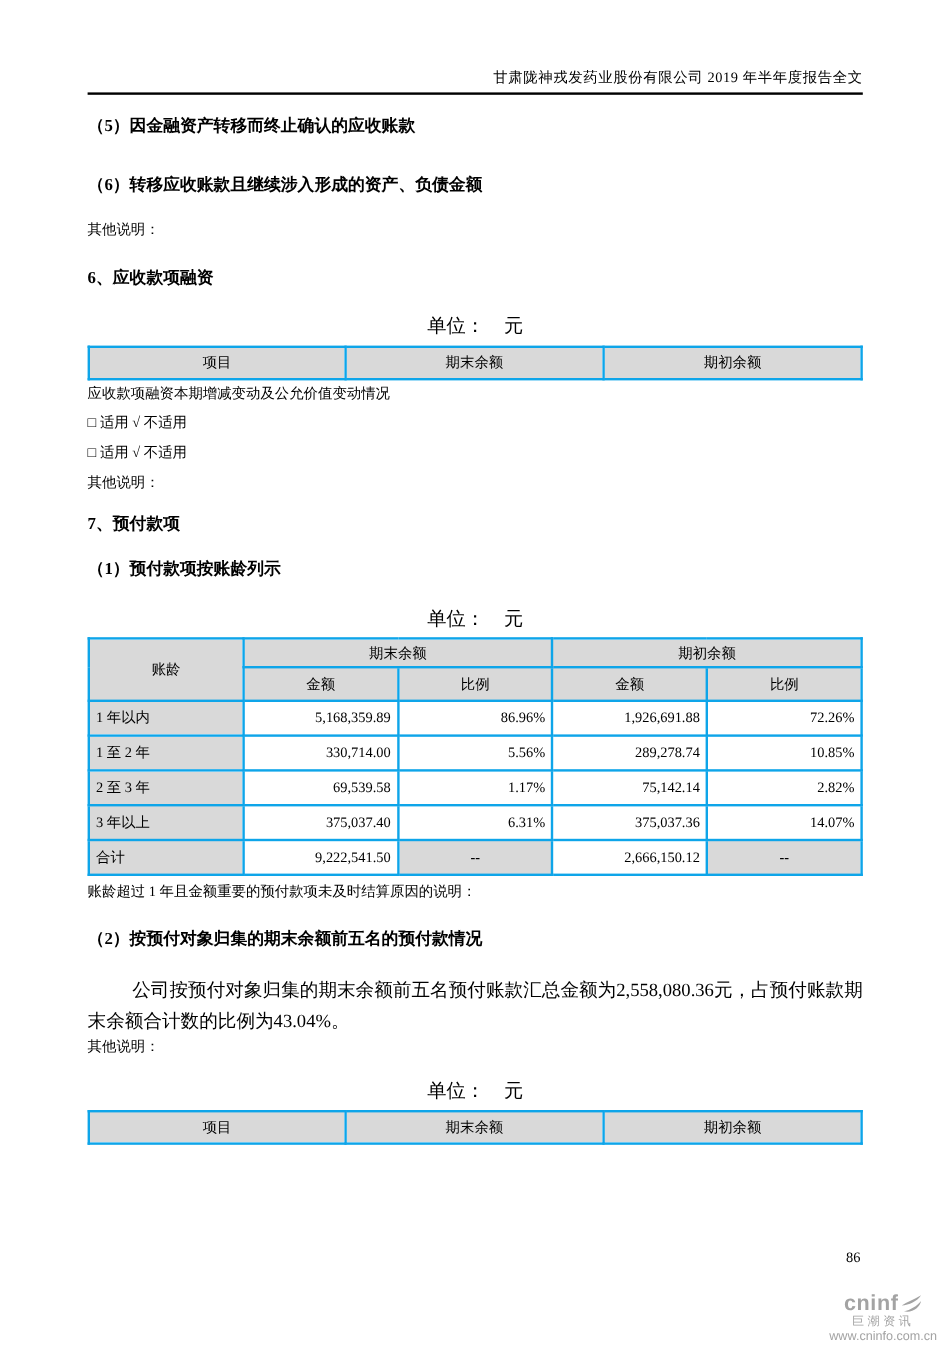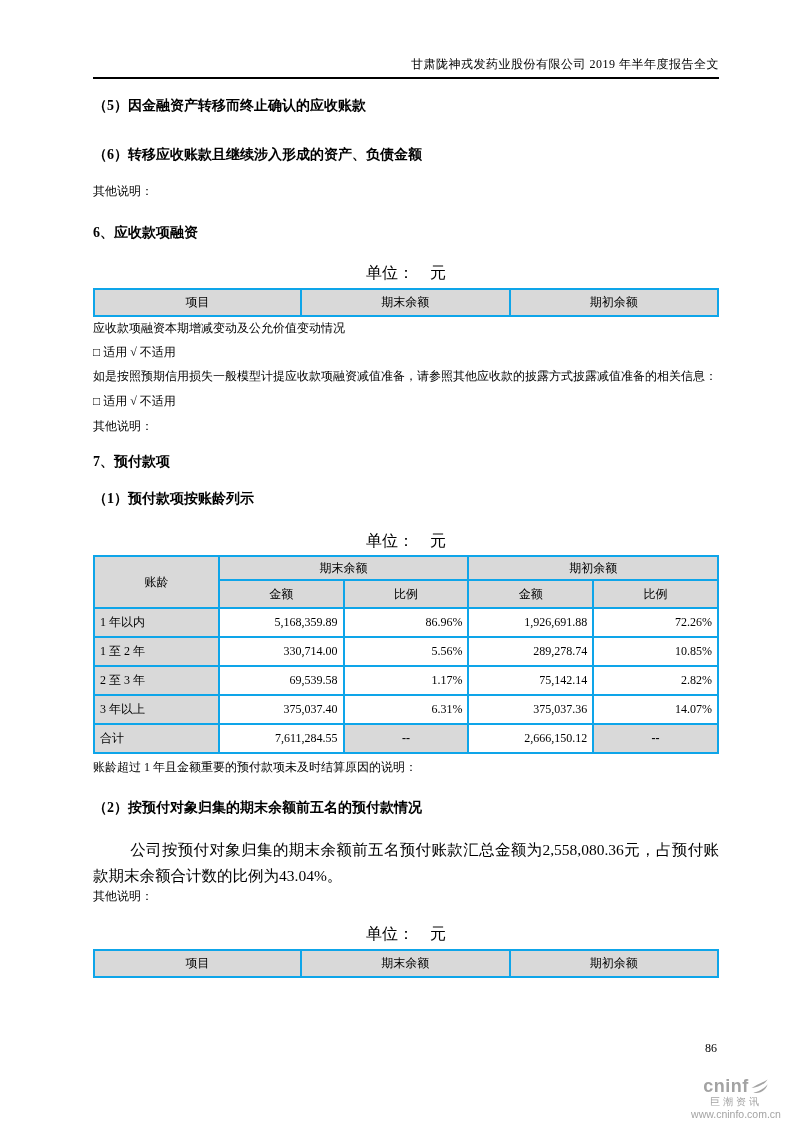--- a/index.html
+++ b/index.html
@@ -6,21 +6,21 @@
   .page {
     position: relative;
     width: 793px;
     height: 1122px;
     margin: 0 auto;
     background: #ffffff;
     font-family: "Liberation Serif", "DejaVu Serif", serif;
     color: #000000;
     overflow: hidden;
   }
-  .content { padding: 57px 74px 0 93px; }
+  .content { padding: 57px 74px 0 73px; }
 
   .report-title {
     text-align: right;
     font-size: 12px;
     line-height: 15px;
     letter-spacing: 0.5px;
   }
   .header-rule { margin-top: 5px; border-top: 2px solid #000; height: 0; }
 
   .h-sub {
@@ -162,21 +162,20 @@
           <tr>
         <th class="hdr">项目</th>
         <th class="hdr">期末余额</th>
         <th class="hdr">期初余额</th>
       </tr>
     </tbody>
       </table>
 
     <p class="body-line b1">应收款项融资本期增减变动及公允价值变动情况</p>
     <p class="body-line b2">□ 适用 √ 不适用</p>
-    <p class="body-line b3">如是按照预期信用损失一般模型计提应收款项融资减值准备，请参照其他应收款的披露方式披露减值准备的相关信息：</p>
     <p class="body-line b4">□ 适用 √ 不适用</p>
     <p class="note n2">其他说明：</p>
 
     <h2 class="h-num sec7">7、预付款项</h2>
     <h3 class="h-sub gap-22">（1）预付款项按账龄列示</h3>
 
     <div class="unit-line u2">
       <span>单位：</span>
       <span>元</span>
     </div>
@@ -226,21 +225,21 @@
         </tr>
         <tr>
           <td class="lbl">3 年以上</td>
           <td class="num">375,037.40</td>
           <td class="num">6.31%</td>
           <td class="num">375,037.36</td>
           <td class="num">14.07%</td>
         </tr>
         <tr>
           <td class="lbl">合计</td>
-          <td class="num">7,611,284.55</td>
+          <td class="num">9,222,541.50</td>
           <td class="dash">--</td>
           <td class="num">2,666,150.12</td>
           <td class="dash">--</td>
         </tr>
       </tbody>
     </table>
 
     <p class="note n3">账龄超过 1 年且金额重要的预付款项未及时结算原因的说明：</p>
 
     <h3 class="h-sub gap-26">（2）按预付对象归集的期末余额前五名的预付款情况</h3>

